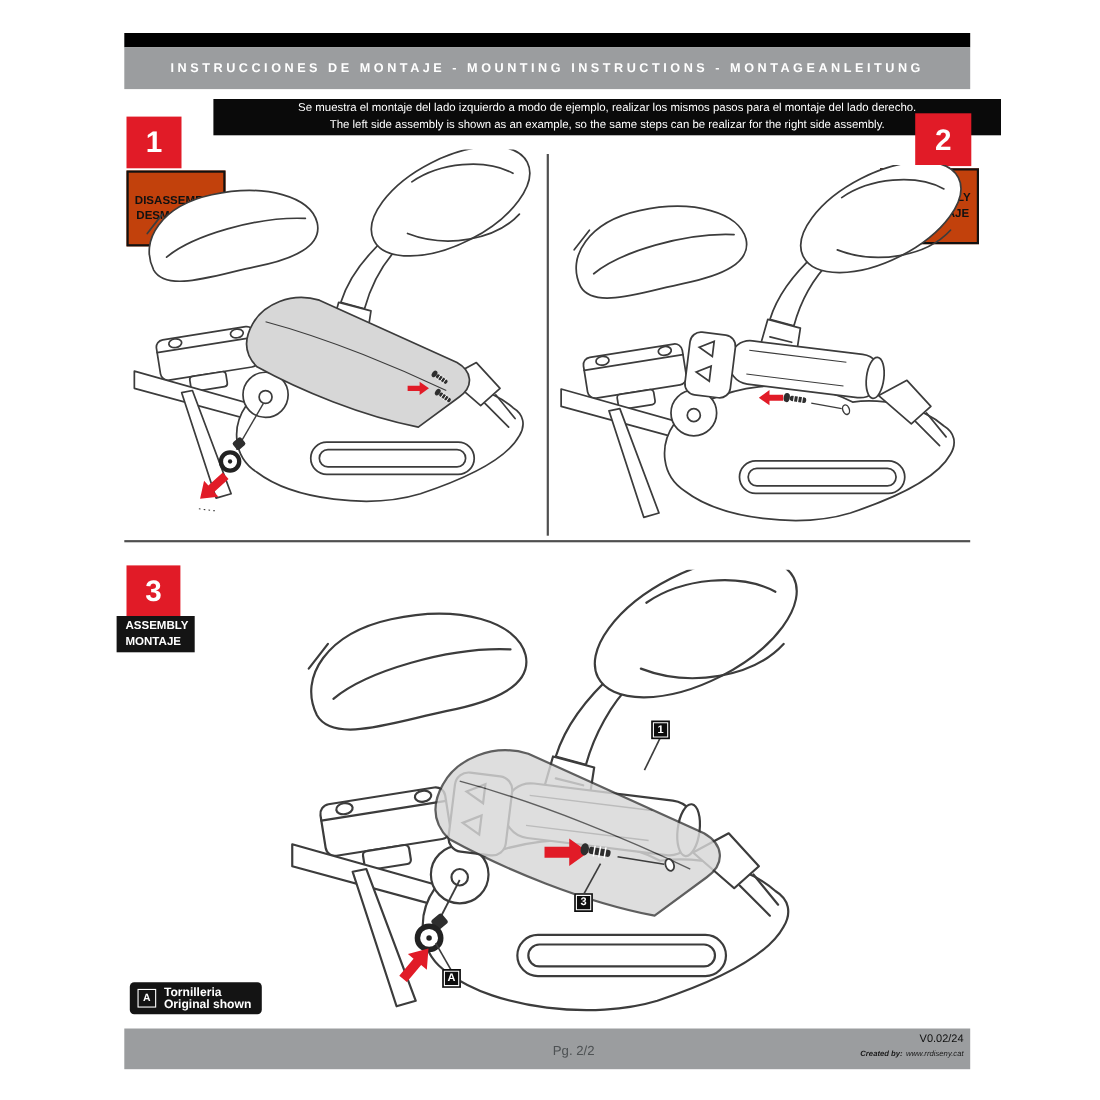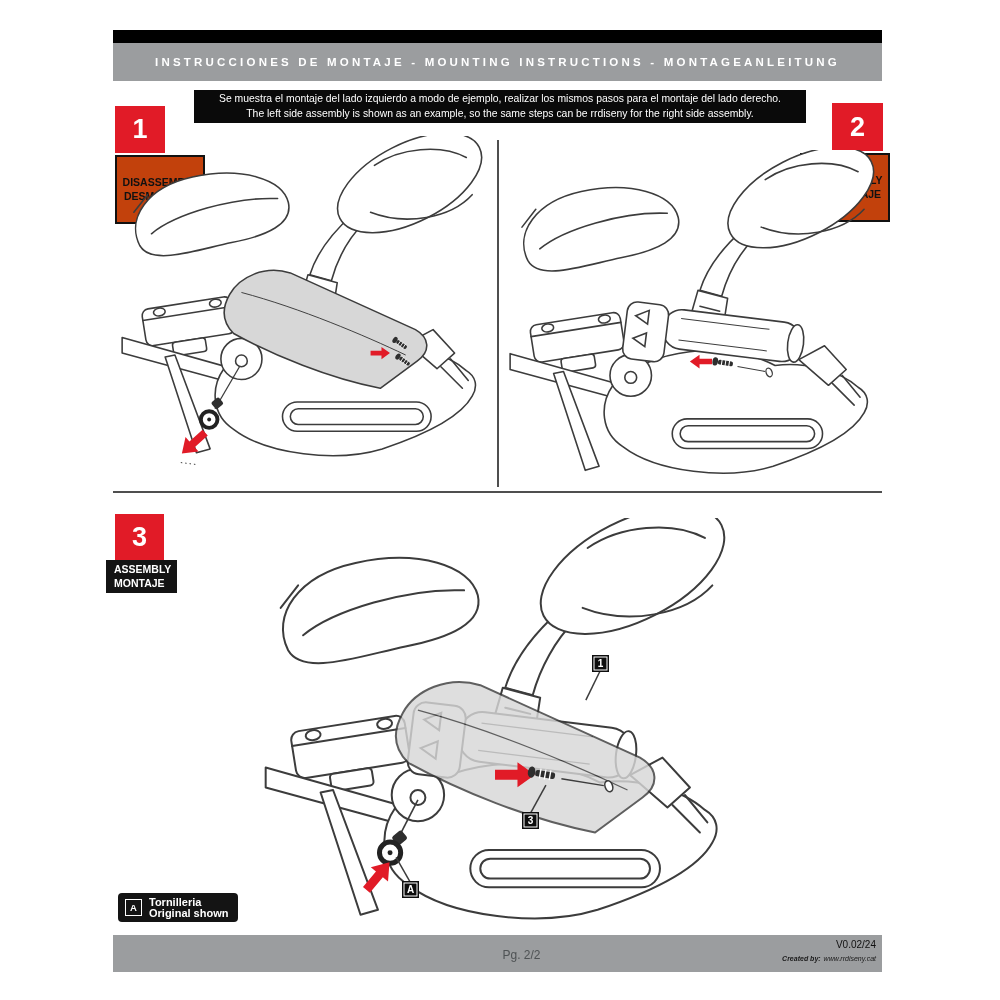--- a/index.html
+++ b/index.html
@@ -5,21 +5,21 @@
   html,body{margin:0;padding:0;background:#fff;}
   #page{position:relative;width:1000px;height:1000px;background:#fff;overflow:hidden;
         font-family:"Liberation Sans",sans-serif;}
   .abs{position:absolute;}
   
   .strip-black{left:113px;top:30px;width:769px;height:13px;background:#000;}
   .bar-gray{left:113px;top:43px;width:769px;height:38px;background:#9b9d9f;
             display:flex;align-items:center;justify-content:center;}
   .bar-gray .t{color:#fff;font-weight:bold;font-size:11.5px;letter-spacing:3.2px;white-space:nowrap;}
   
-  .notice{left:194px;top:90px;width:612px;background:#0a0a0a;color:#fff;
+  .notice{left:194px;top:90px;width:716px;background:#0a0a0a;color:#fff;
           text-align:center;font-size:10.4px;line-height:15px;padding:1px 0 2px 0;}
   
   .sq{background:#e11b27;color:#fff;font-weight:bold;font-size:27px;
       display:flex;align-items:center;justify-content:center;}
   .sq1{left:115px;top:106px;width:50px;height:47px;}
   .sq2{left:832px;top:103px;width:51px;height:48px;}
   .sq3{left:115px;top:514px;width:49px;height:46px;}
   .steplbl{border:2.5px solid #111;background:#c2410c;color:#111;font-weight:bold;
            font-size:10.5px;line-height:13.5px;text-align:center;padding:19px 5px;}
   .lbl1{left:115px;top:155px;width:76px;}
@@ -133,21 +133,21 @@
     </defs>
   </svg>
 
   <div class="abs strip-black"></div>
   <div class="abs bar-gray">
     <span class="t">INSTRUCCIONES DE MONTAJE - MOUNTING INSTRUCTIONS - MONTAGEANLEITUNG</span>
   </div>
 
   <div class="abs notice">
     <div>Se muestra el montaje del lado izquierdo a modo de ejemplo, realizar los mismos pasos para el montaje del lado derecho.</div>
-    <div>The left side assembly is shown as an example, so the same steps can be rrdiseny for the right side assembly.</div>
+    <div>The left side assembly is shown as an example, so the same steps can be realizar for the right side assembly.</div>
   </div>
 
   <div class="abs sq sq1">1</div>
   <div class="abs steplbl lbl1">
     <div>DISASSEMBLY</div>
     <div>DESMONTAJE</div>
   </div>
 
   <div class="abs sq sq2">2</div>
   <div class="abs steplbl lbl2">

